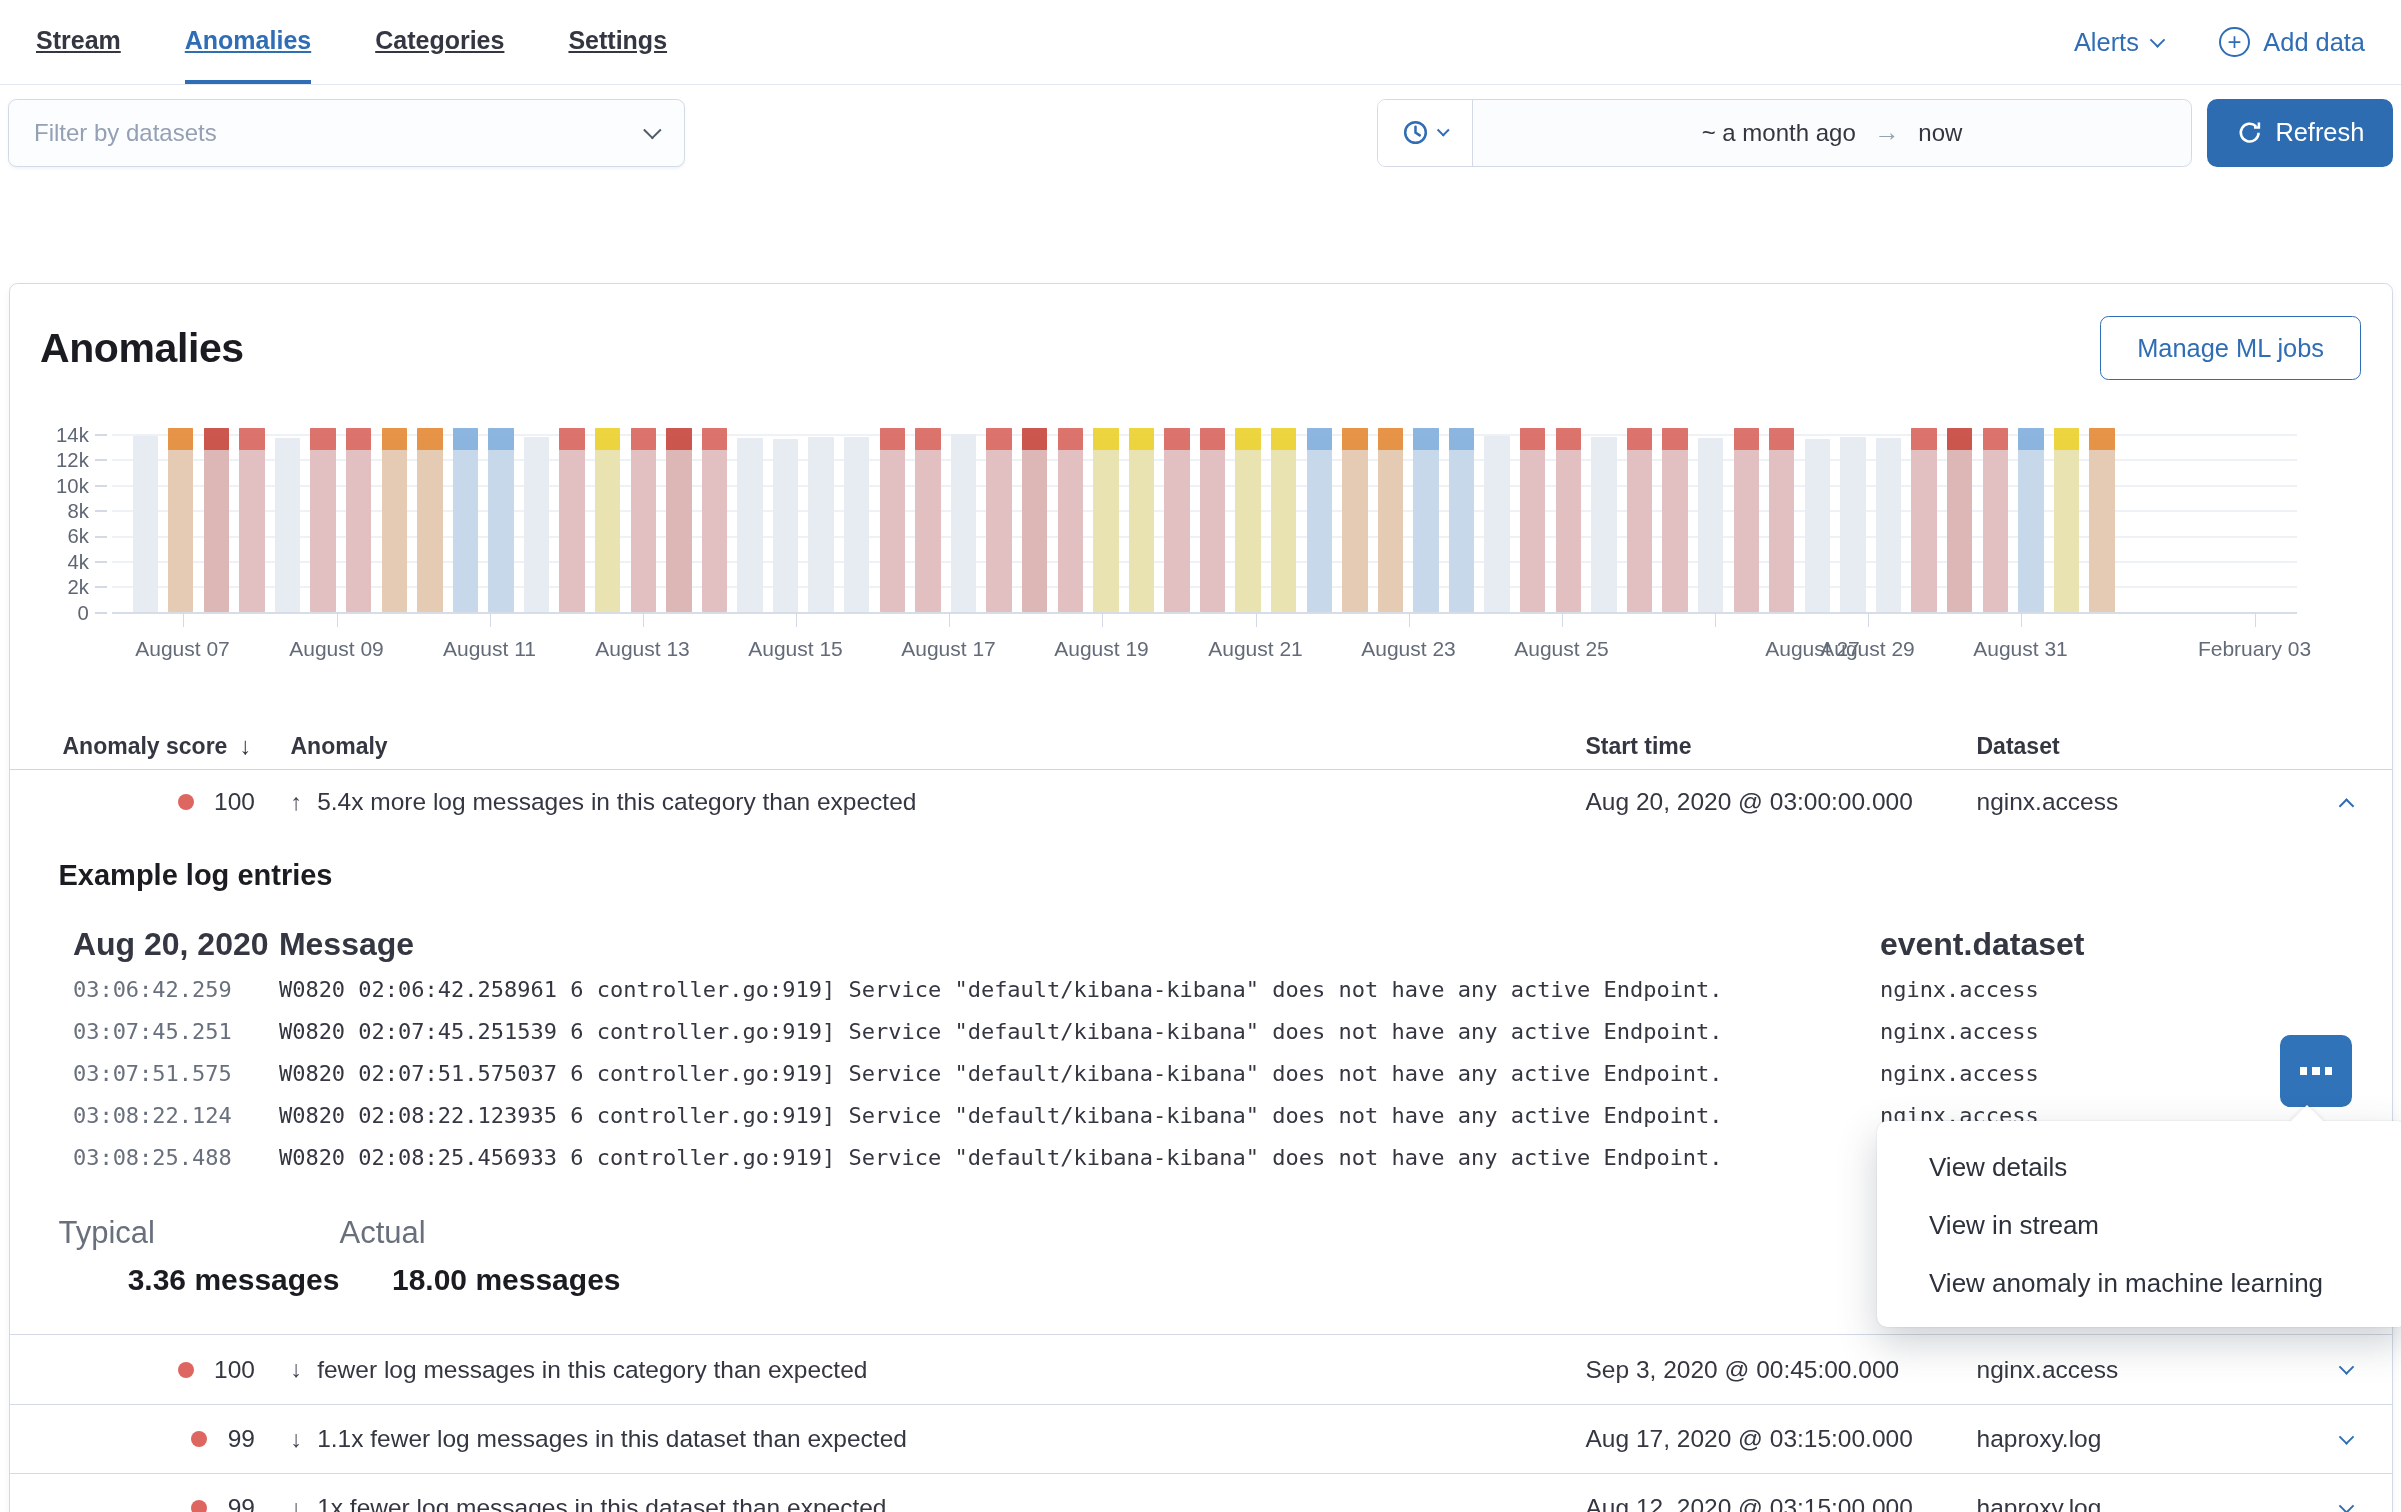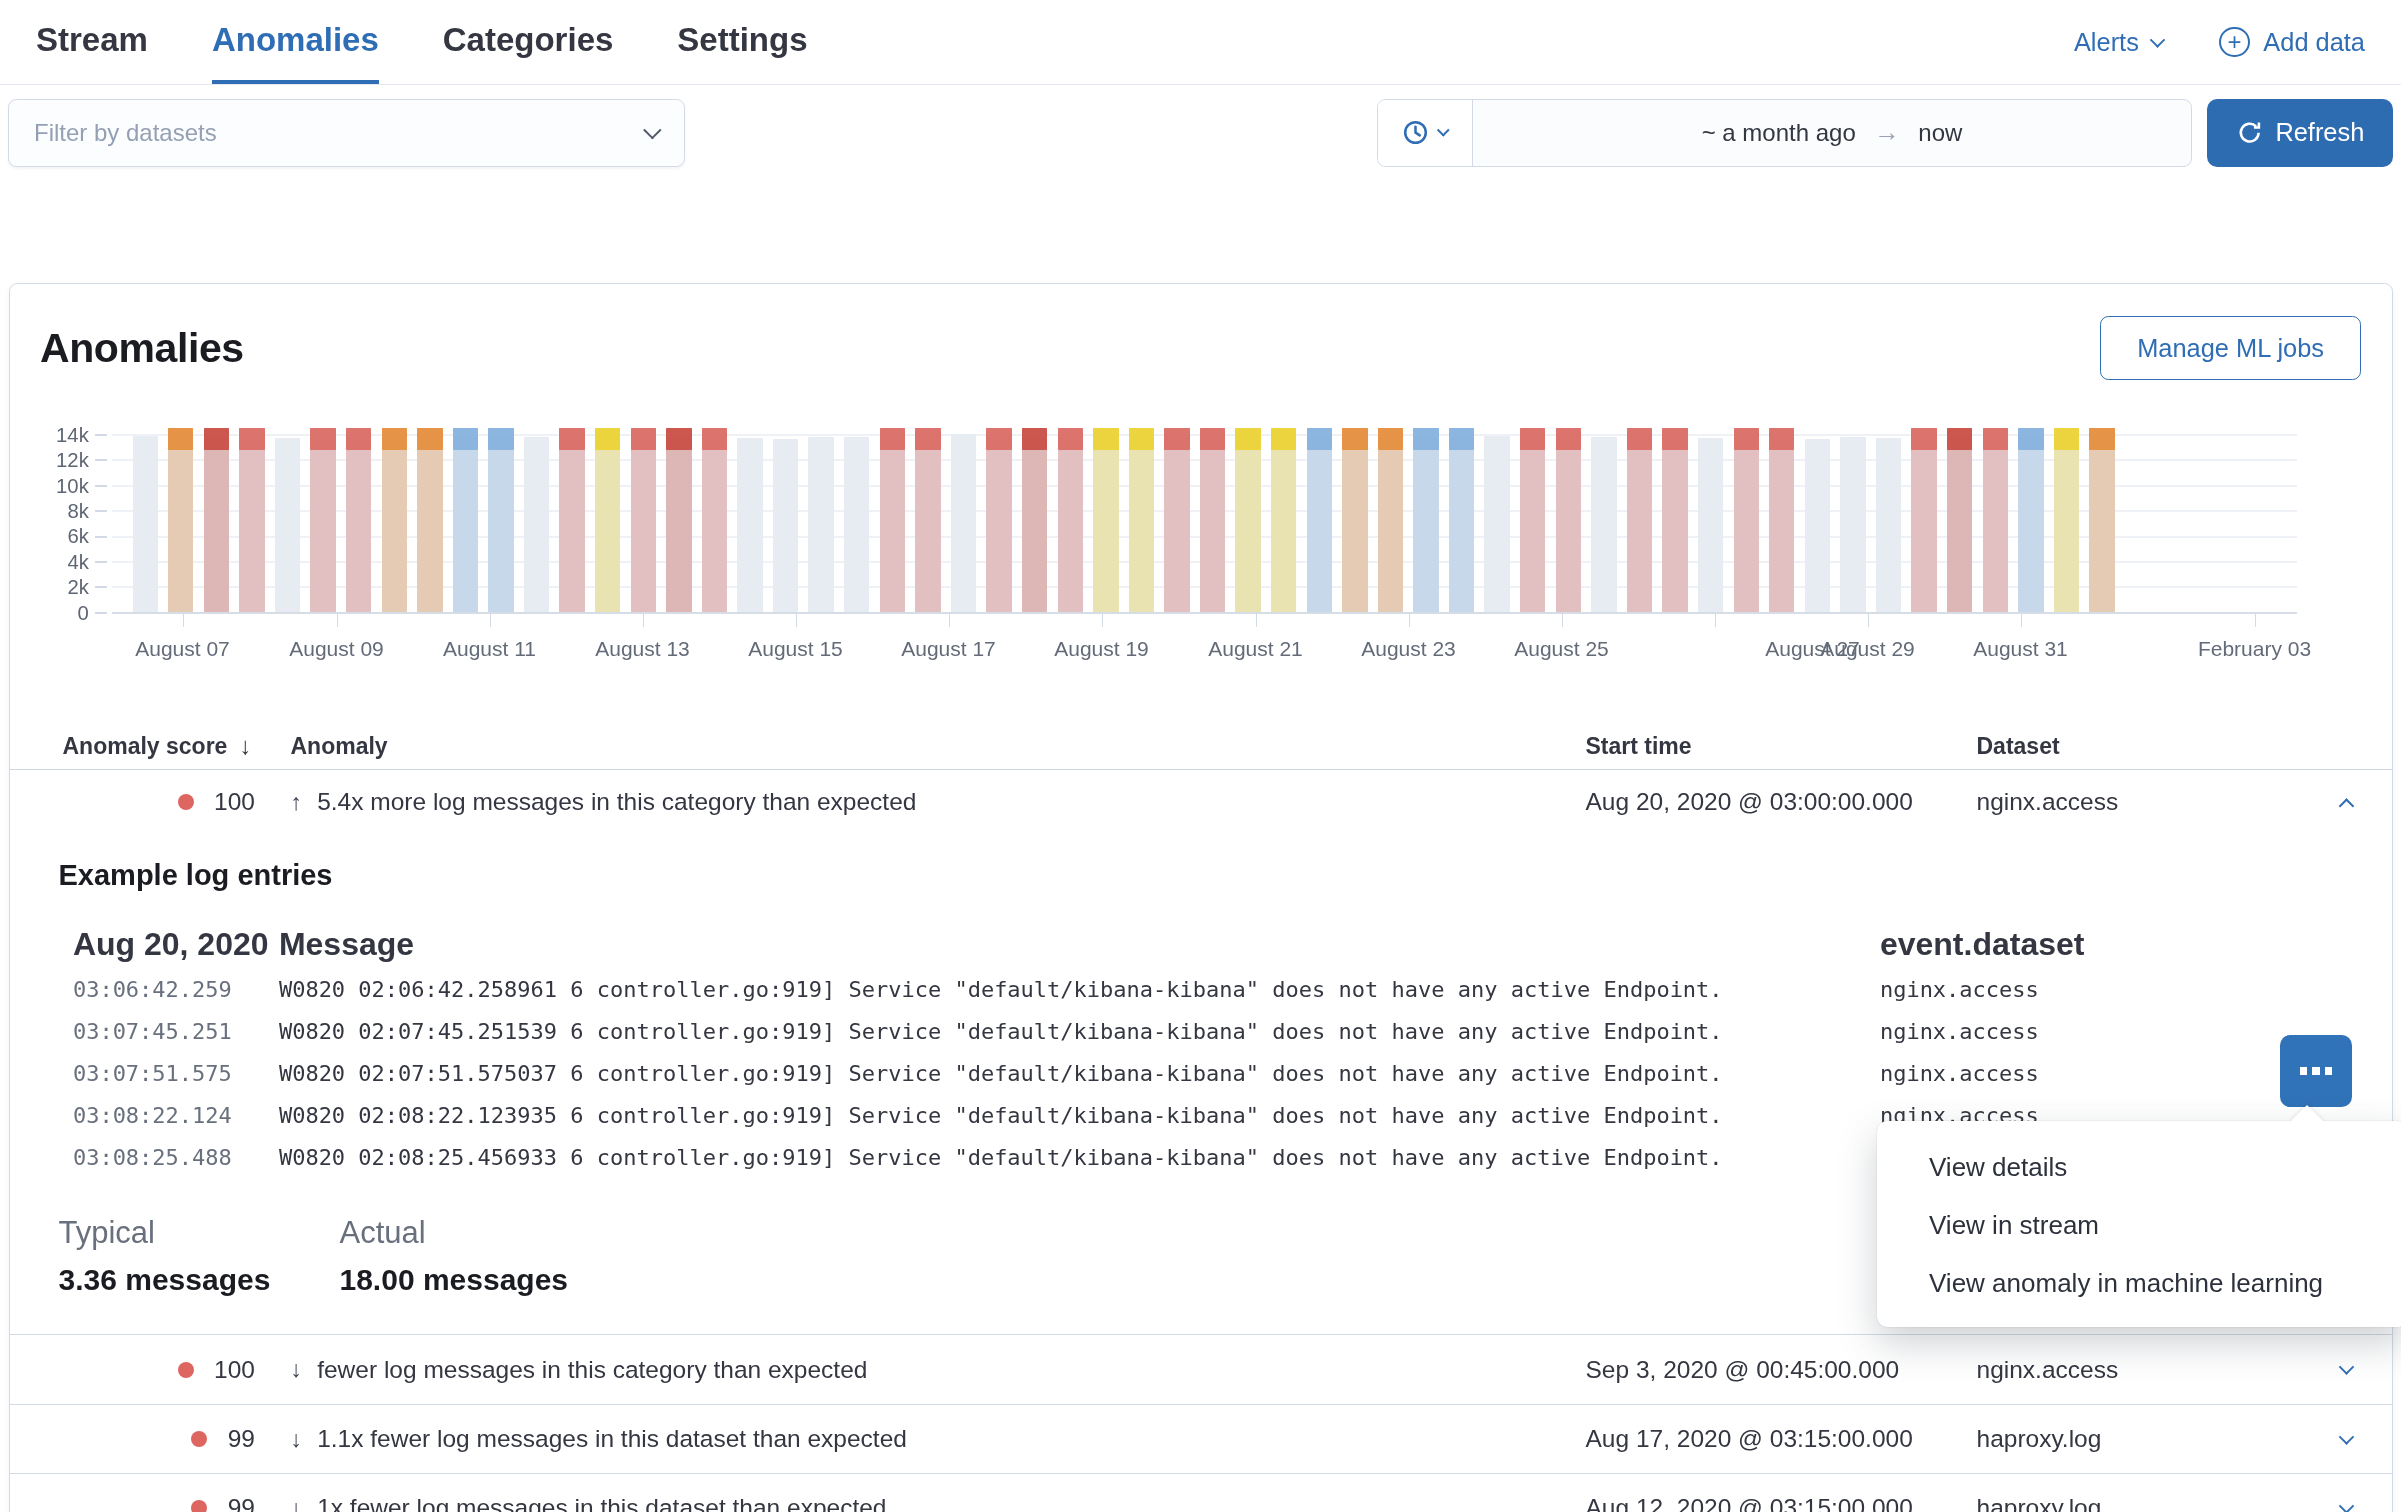--- a/index.html
+++ b/index.html
@@ -5,22 +5,22 @@
   * { margin:0; padding:0; box-sizing:border-box; }
   html,body { width:2401px; height:1513px; overflow:hidden; background:#fff;
     font-family:"Liberation Sans", sans-serif; color:#343741; }
   body { position:relative; }
   .mono { font-family:"DejaVu Sans Mono", monospace; }
 
   
   .nav { height:85px; display:flex; align-items:stretch; justify-content:space-between;
          padding:0 36px; border-bottom:1.7px solid #e4e8ef; }
   .nav-tabs { display:flex; gap:64px; }
-  .tab { display:flex; align-items:center; font-size:33px; font-weight:600; color:#343741;
-         border-bottom:4.2px solid transparent; cursor:pointer; }
+  .tab { display:flex; align-items:center; font-size:25px; font-weight:600; color:#343741;
+         border-bottom:4.2px solid transparent; cursor:pointer;text-decoration:underline; }
   .tab.active { color:#2f6db4; border-bottom-color:#2f6db4; }
   .nav-right { display:flex; align-items:center; gap:56px; color:#2f6db4; font-size:25.4px; }
   .nav-link { display:flex; align-items:center; gap:13.5px; cursor:pointer; font-weight:500;}
   .chev { display:inline-block; width:11px; height:11px; border-right:2.5px solid currentColor;
           border-bottom:2.5px solid currentColor; transform:rotate(45deg) translate(-1.7px,-1.7px); }
   .chev.up { transform:rotate(-135deg) translate(-2.5px,-2.5px); }
   .plus-circle { width:30.5px; height:30.5px; border:2.5px solid #2f6db4; border-radius:50%;
           display:flex; align-items:center; justify-content:center; font-size:24px; line-height:1; }
 
   
@@ -86,21 +86,21 @@
   .exp-title { font-size:29px; font-weight:700; color:#1a1c21; }
   .logtbl { margin-left:14.4px; margin-top:29px; }
   .logtbl .lrow { display:grid; grid-template-columns:206px 1601px 1fr; align-items:center; height:42px; }
   .logtbl .lhead { font-weight:700; font-size:32px; height:47px; }
   .logtbl .ts { color:#69707d; font-size:22px; }
   .logtbl .msg { font-size:22px; color:#343741; white-space:nowrap; overflow:hidden; }
   .logtbl .ds { font-size:22px; color:#343741; }
   .stats { display:flex; margin-top:37px; }
   .stat { width:281px; }
   .stat .lbl { font-size:31px; color:#69707d; }
-  .stat .val { font-size:30px; font-weight:700; color:#1a1c21; margin-top:12px; white-space:nowrap; }
+  .stat .val { font-size:30px; font-weight:700; color:#1a1c21; margin-top:12px; white-space:nowrap;text-align:right; }
 
   
   .action-btn { position:absolute; left:2280px; top:1035px; width:72px; height:72px; background:#3173b8;
         border:none; border-radius:10.2px; display:flex; align-items:center; justify-content:center; gap:5.1px;
         cursor:pointer; z-index:30; }
   .action-btn .sq { width:7.6px; height:7.6px; background:#fff; }
   .popover { position:absolute; left:1877px; top:1121px; width:530px; height:206px; background:#fff;
         border-radius:10.2px; box-shadow:0 15.2px 38px rgba(60,70,85,.25), 0 0 1.7px rgba(60,70,85,.2); z-index:40; }
   .pop-arrow { position:absolute; left:2295px; top:1110px; width:24px; height:24px; background:#fff;
         transform:rotate(45deg); box-shadow:-1.7px -1.7px 3.4px rgba(60,70,85,.08); z-index:41; }

